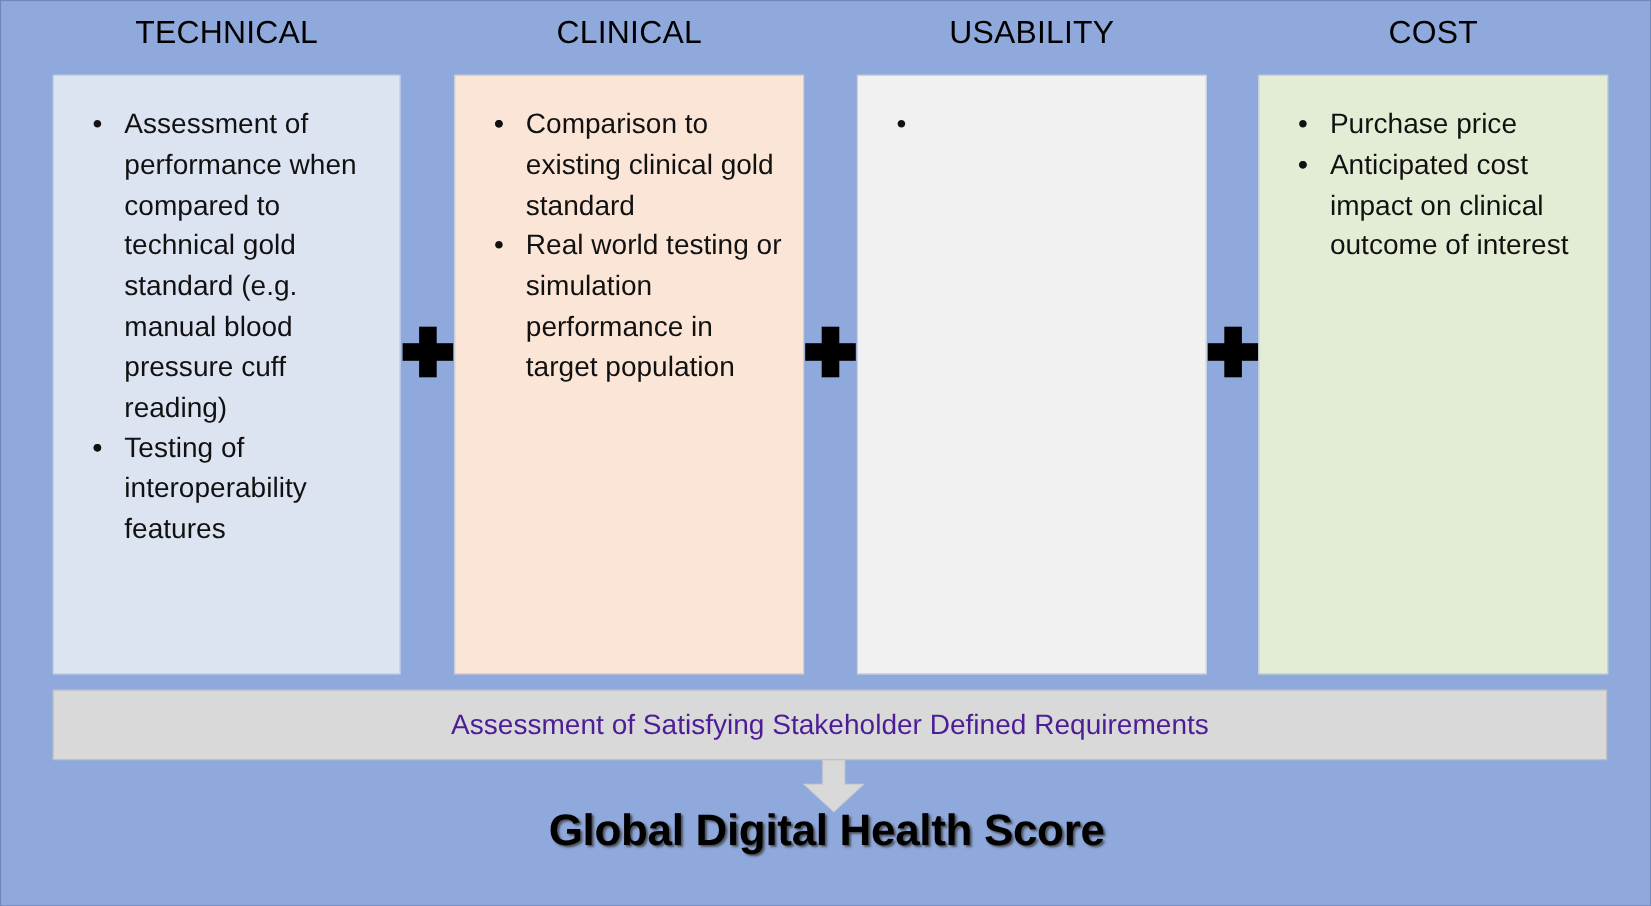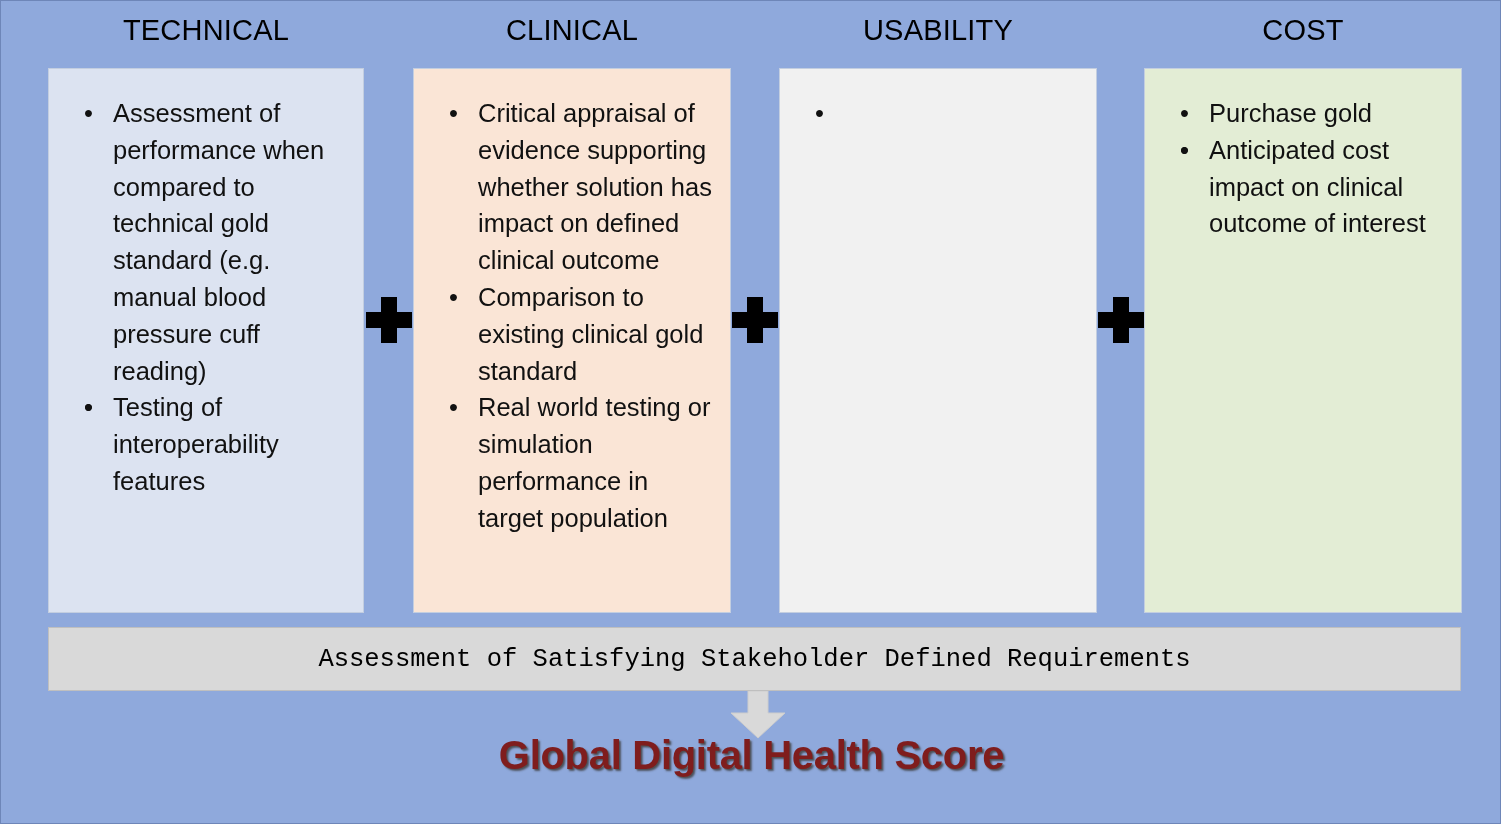--- a/index.html
+++ b/index.html
@@ -95,43 +95,42 @@
     top: 626px;
     width: 1413px;
     height: 64px;
     background: #D9D9D9;
     border: 1px solid #bfbfbf;
     box-sizing: border-box;
     display: flex;
     align-items: center;
     justify-content: center;
     font-size: 25.5px;
-    color: #000000;
-    font-family: Liberation Mono, monospace;
+    color: #4c1d95;
   }
 
   
   #arrow {
     position: absolute;
     left: 727px;
     top: 690px;
     width: 60px;
     height: 48px;
   }
 
   
   #score-title {
     position: absolute;
     left: 0;
     top: 732px;
     width: 1501px;
     text-align: center;
     font-size: 40px;
     font-weight: bold;
-    color: #7f1d1d;
+    color: #000000;
     letter-spacing: -0.3px;
     text-shadow:
       2px 2px 2px rgba(60,60,60,0.75),
       1px 1px 0px rgba(120,120,120,0.5);
   }
 </style>
 </head>
 <body>
 
 <div id="canvas">
@@ -162,21 +161,20 @@
 
   <div class="plus" style="left:365px; top:296px;">
     <span class="bar-h"></span>
     <span class="bar-v"></span>
   </div>
 
   <div class="domain-box clin" style="left:412px; top:67px; width:318px; height:545px;">
     <ul class="bullet-list">
       <li>
         <span class="dot">•</span>
-        <span>Critical appraisal of evidence supporting whether solution has impact on defined clinical outcome</span>
       </li>
       <li>
         <span class="dot">•</span>
         <span>Comparison to existing clinical gold standard</span>
       </li>
       <li>
         <span class="dot">•</span>
         <span>Real world testing or simulation performance in target population</span>
       </li>
     </ul>
@@ -197,21 +195,21 @@
 
   <div class="plus" style="left:1097px; top:296px;">
     <span class="bar-h"></span>
     <span class="bar-v"></span>
   </div>
 
   <div class="domain-box cost" style="left:1143px; top:67px; width:318px; height:545px;">
     <ul class="bullet-list">
       <li>
         <span class="dot">•</span>
-        <span>Purchase gold</span>
+        <span>Purchase price</span>
       </li>
       <li>
         <span class="dot">•</span>
       </li>
       <li>
         <span class="dot">•</span>
         <span>Anticipated cost impact on clinical outcome of interest</span>
       </li>
     </ul>
   </div>

